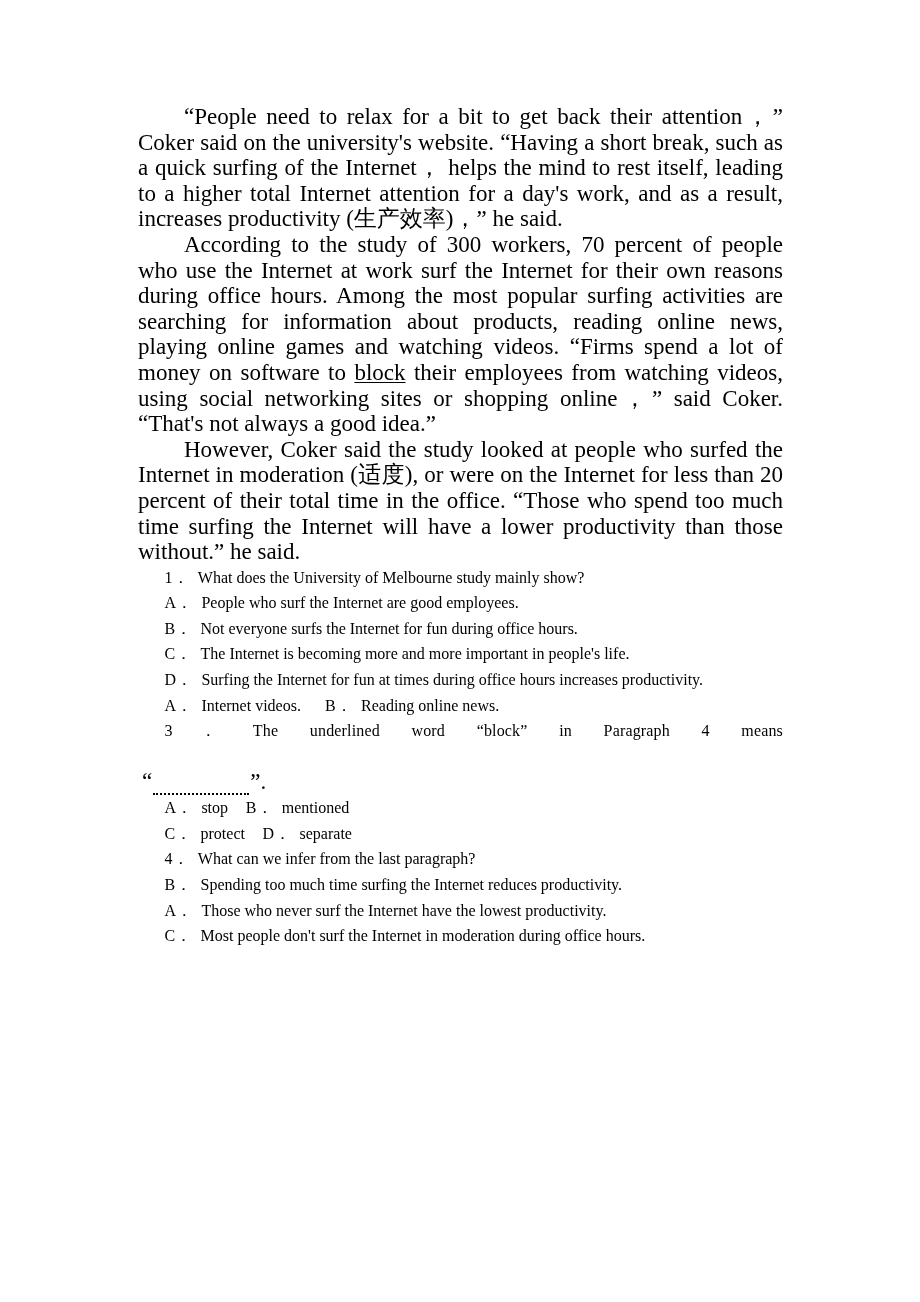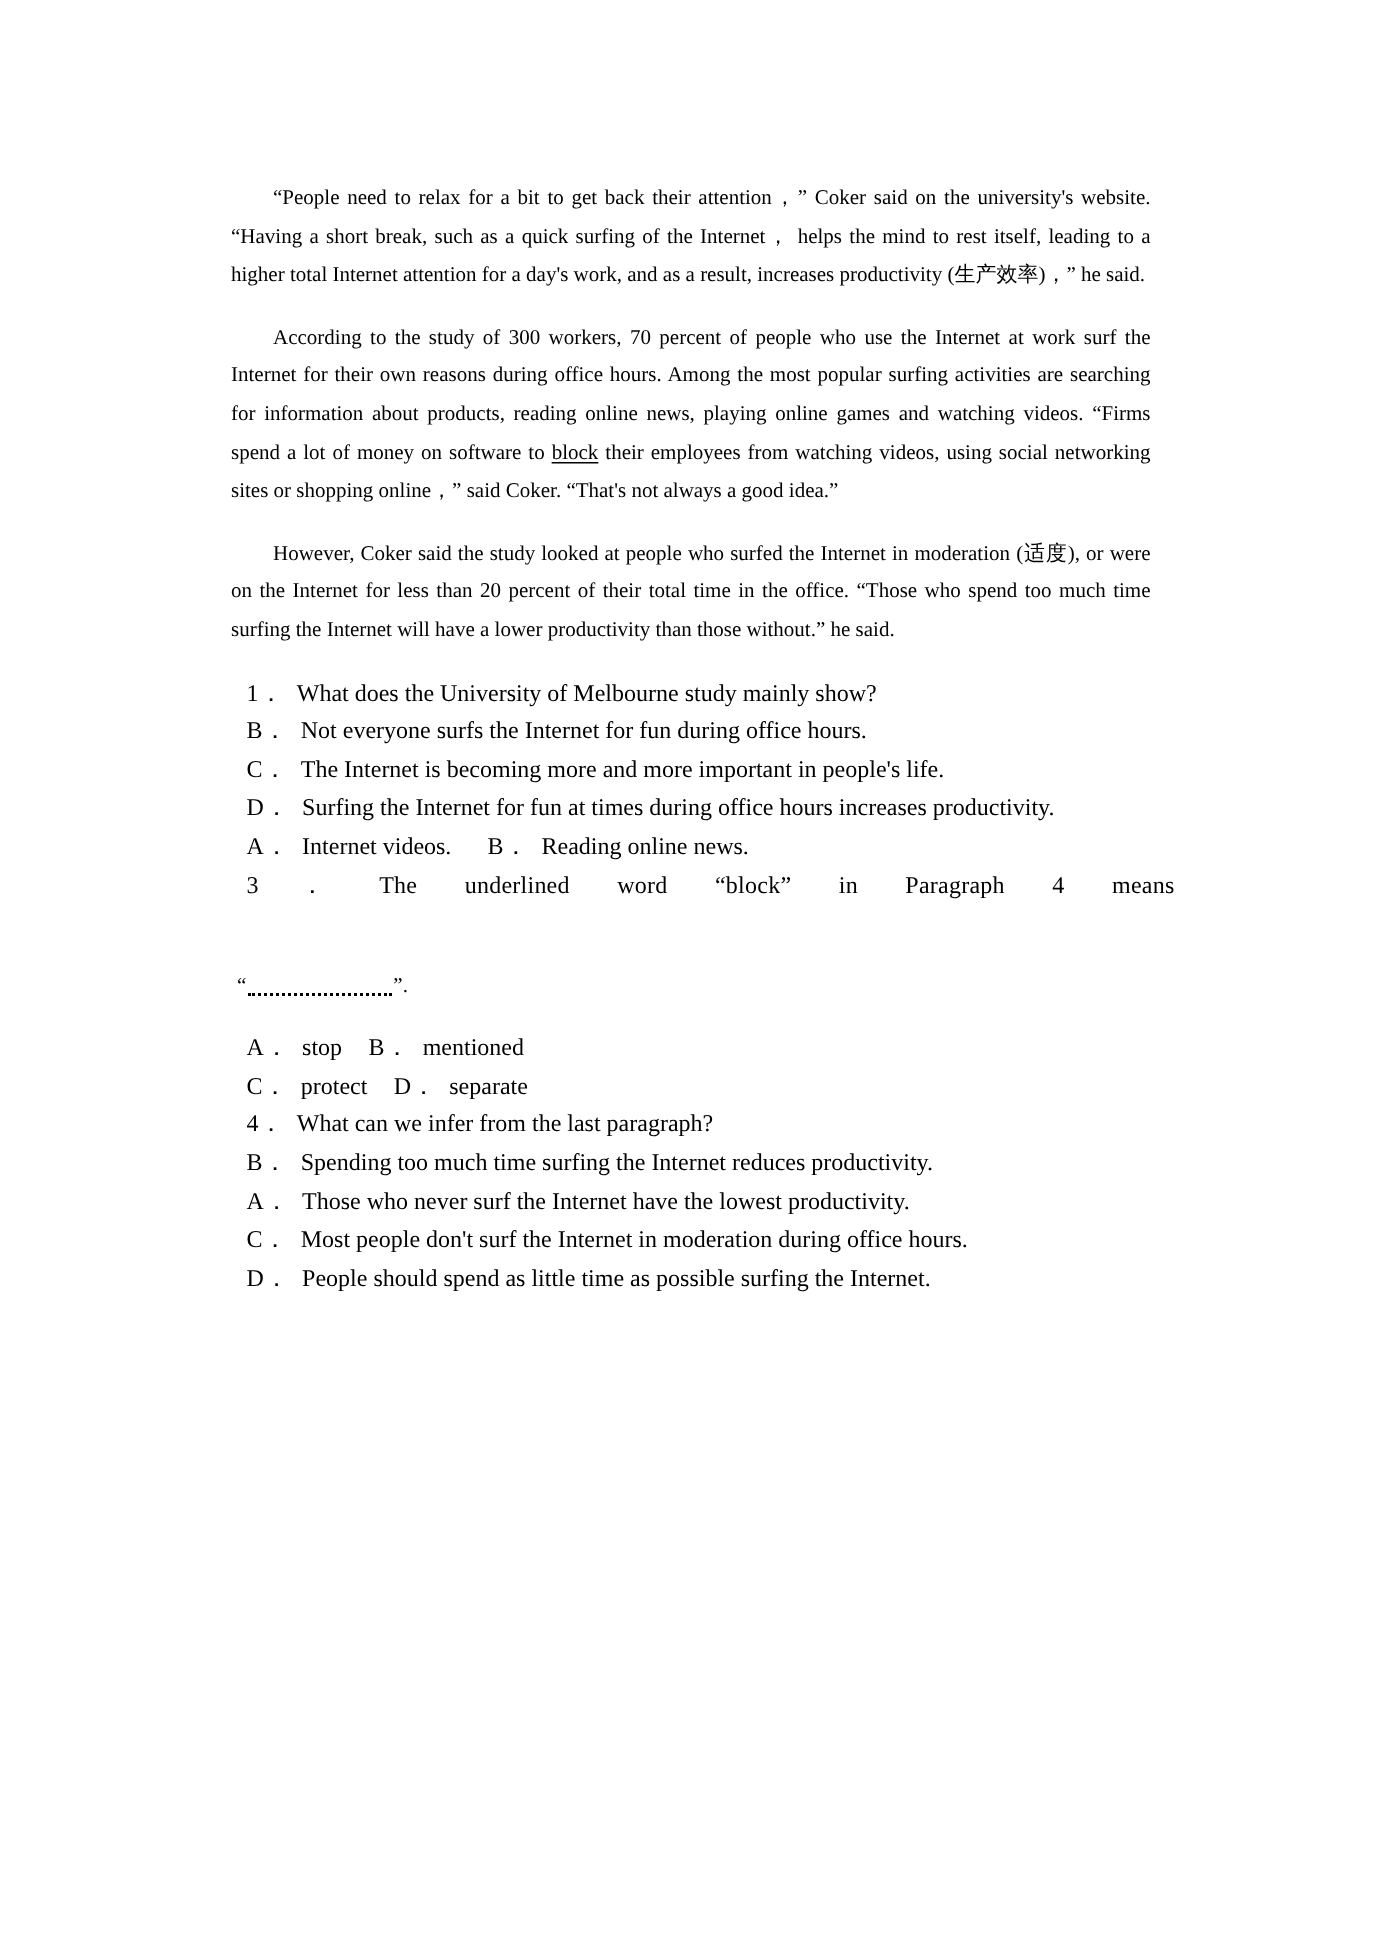--- a/index.html
+++ b/index.html
@@ -18,22 +18,22 @@
     background: #ffffff;
     overflow: hidden;
   }
   #content {
     position: absolute;
     left: 138px;
     top: 104px;
     width: 645px;
   }
   p.para {
-    margin: 16px;
-    font-size: 14px;
+    margin: 0;
+    font-size: 23px;
     line-height: 25.6px;
     text-align: justify;
     text-justify: inter-word;
     text-indent: 2em;
     letter-spacing: 0;
   }
   p.para.noindent {
     text-indent: 0;
   }
   p.opt {
@@ -81,20 +81,21 @@
   <div id="content">
 
     <p class="para">“People need to relax for a bit to get back their attention，” Coker said on the university's website. “Having a short break, such as a quick surfing of the Internet， helps the mind to rest itself, leading to a higher total Internet attention for a day's work, and as a result, increases productivity (生产效率)，” he said.</p>
 
     <p class="para"><span>According to the study of 300 workers, 70 percent of people who use the Internet at work surf the Internet for their own reasons during office hours. Among the most popular surfing activities are searching for information about products, reading online news, playing online games and watching videos. “Firms spend a lot of money on software to </span><span class="underline-solid">block</span><span> their employees from watching videos, using social networking sites or shopping online，” said Coker. “That's not always a good idea.”</span></p>
 
     <p class="para">However, Coker said the study looked at people who surfed the Internet in moderation (适度), or were on the Internet for less than 20 percent of their total time in the office. “Those who spend too much time surfing the Internet will have a lower productivity than those without.” he said.</p>
 
     <p class="opt"><span class="optlabel">1．</span><span class="spwide"></span><span>What does the University of Melbourne study mainly show?</span></p>
 
+    <p class="opt"><span class="optlabel">A．</span><span class="spwide"></span><span>People who surf the Internet are good employees.</span></p>
 
     <p class="opt"><span class="optlabel">B．</span><span class="spwide"></span><span>Not everyone surfs the Internet for fun during office hours.</span></p>
 
     <p class="opt"><span class="optlabel">C．</span><span class="spwide"></span><span>The Internet is becoming more and more important in people's life.</span></p>
 
     <p class="opt"><span class="optlabel">D．</span><span class="spwide"></span><span>Surfing the Internet for fun at times during office hours increases productivity.</span></p>
 
 
     <p class="opt"><span class="optlabel">A．</span><span class="spwide"></span><span>Internet videos.</span><span style="display:inline-block;width:1.5em"></span><span class="optlabel">B．</span><span class="spwide"></span><span>Reading online news.</span></p>
 
@@ -108,16 +109,15 @@
     <p class="opt"><span class="optlabel">C．</span><span class="spwide"></span><span>protect</span><span style="display:inline-block;width:1.1em"></span><span class="optlabel">D．</span><span class="spwide"></span><span>separate</span></p>
 
     <p class="opt"><span class="optlabel">4．</span><span class="spwide"></span><span>What can we infer from the last paragraph?</span></p>
 
     <p class="opt"><span class="optlabel">B．</span><span class="spwide"></span><span>Spending too much time surfing the Internet reduces productivity.</span></p>
 
     <p class="opt"><span class="optlabel">A．</span><span class="spwide"></span><span>Those who never surf the Internet have the lowest productivity.</span></p>
 
     <p class="opt"><span class="optlabel">C．</span><span class="spwide"></span><span>Most people don't surf the Internet in moderation during office hours.</span></p>
 
-    <p class="opt"><span class="optlabel">D．</span><span class="spwide"></span><span>People should spend as little time as possible surfing the Internet.</span></p>
 
   </div>
 </div>
 
 </body></html>

